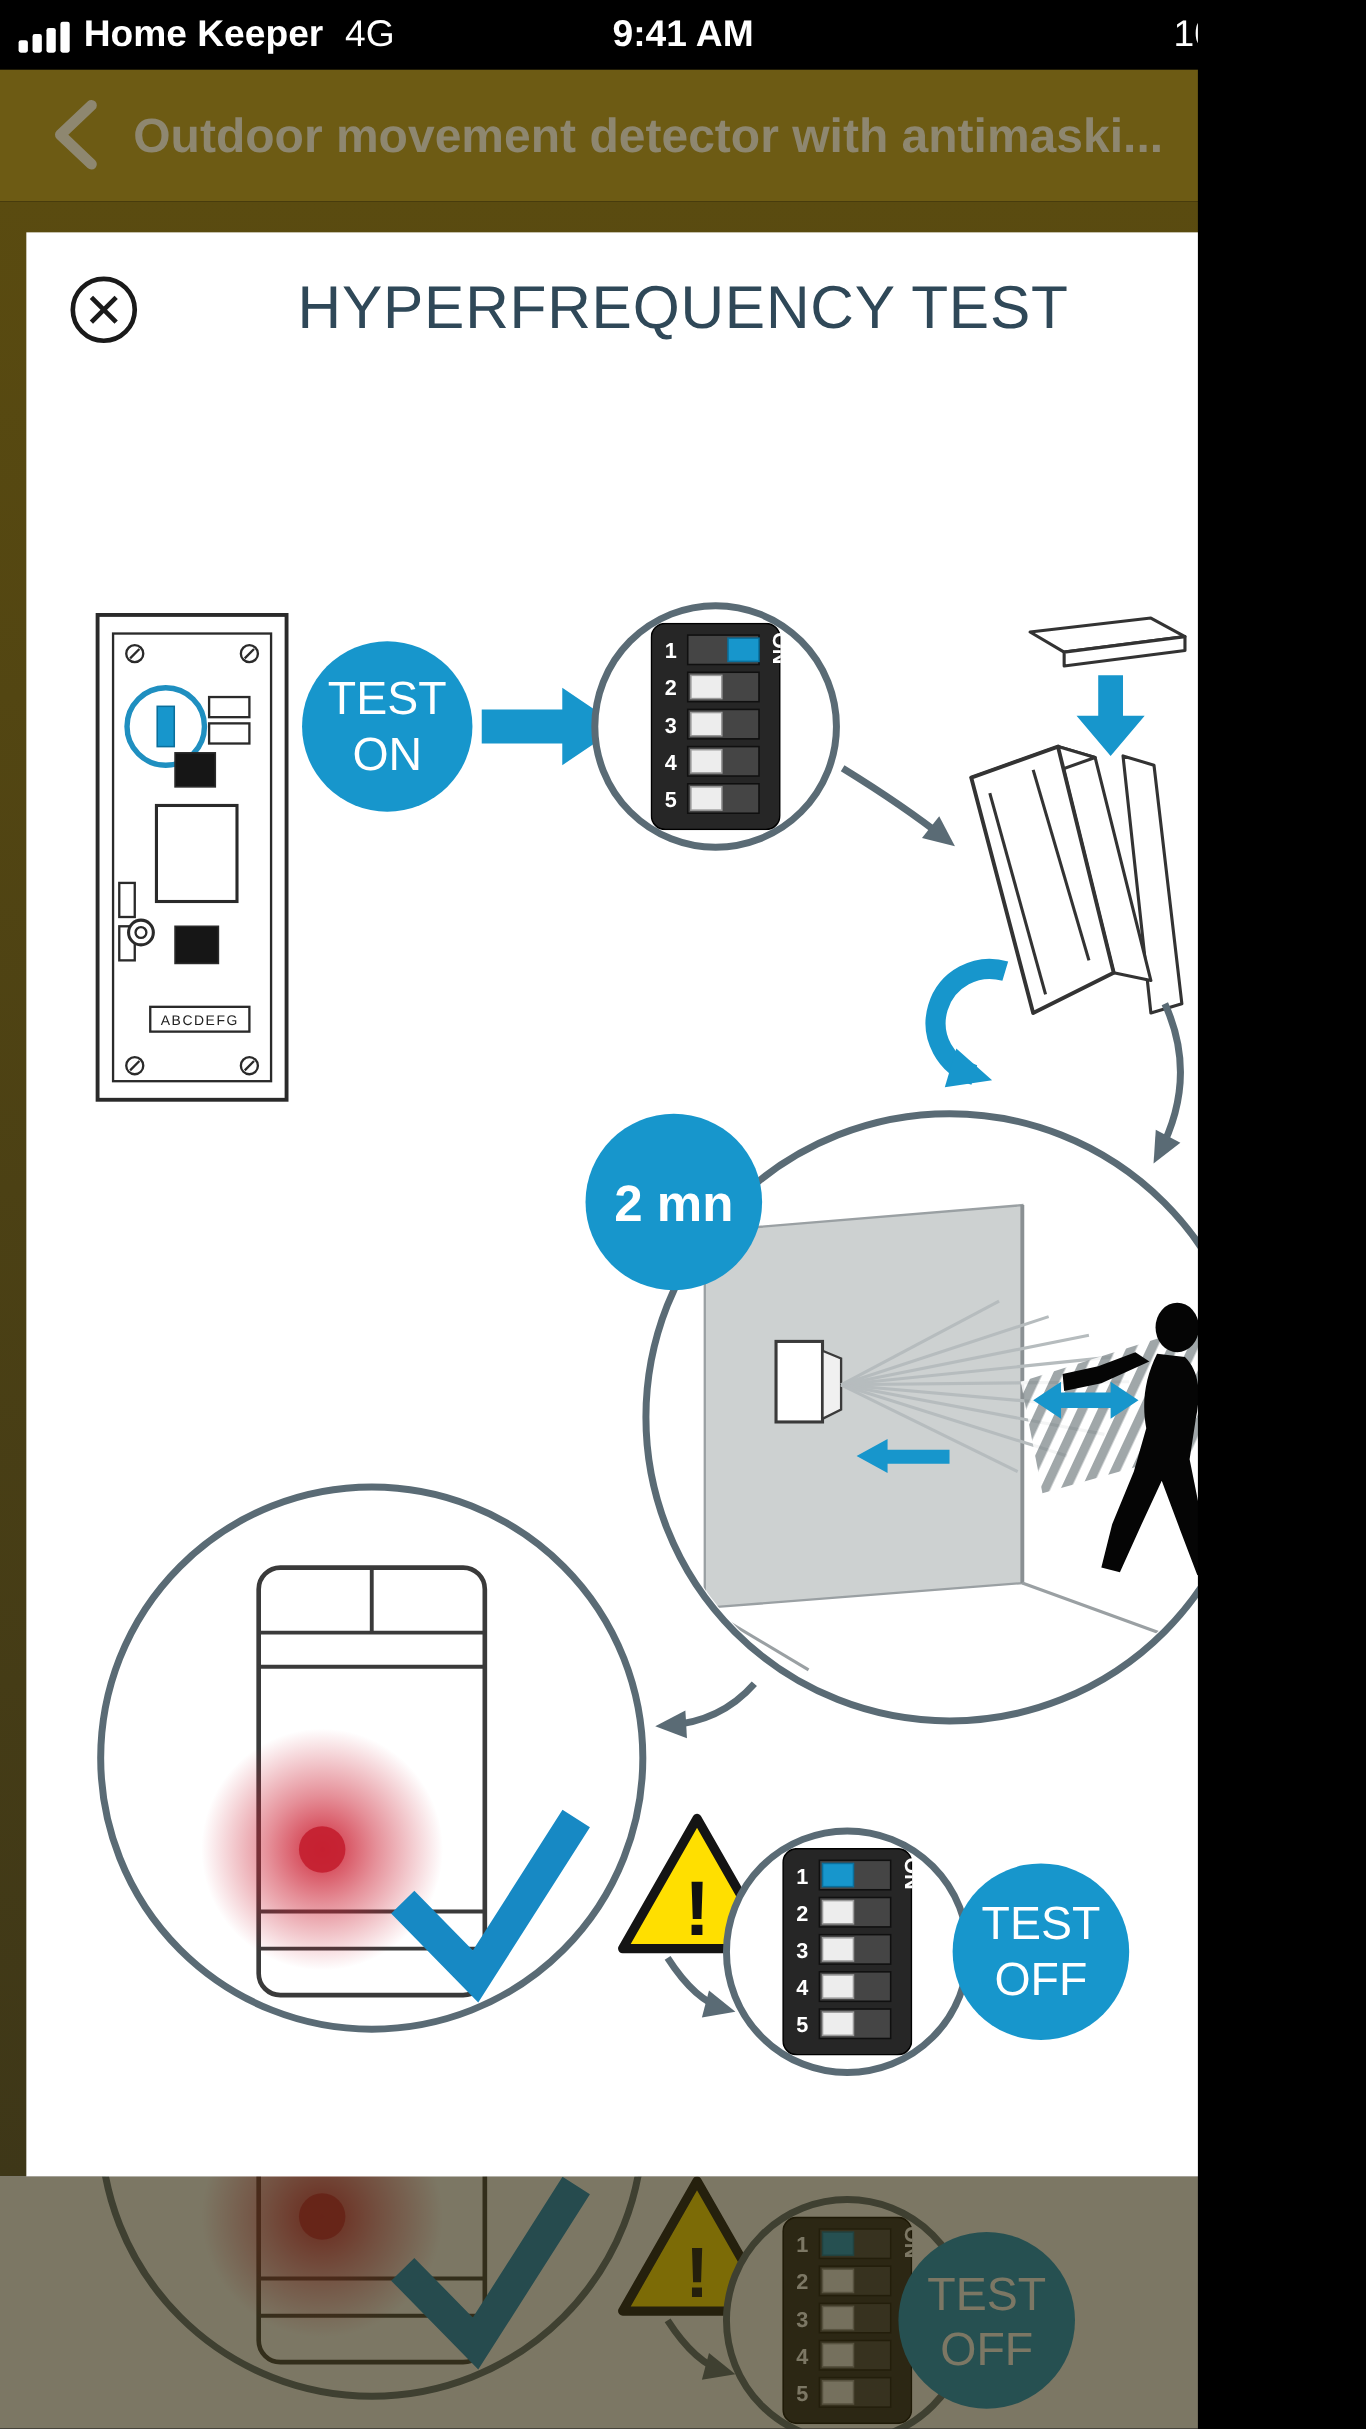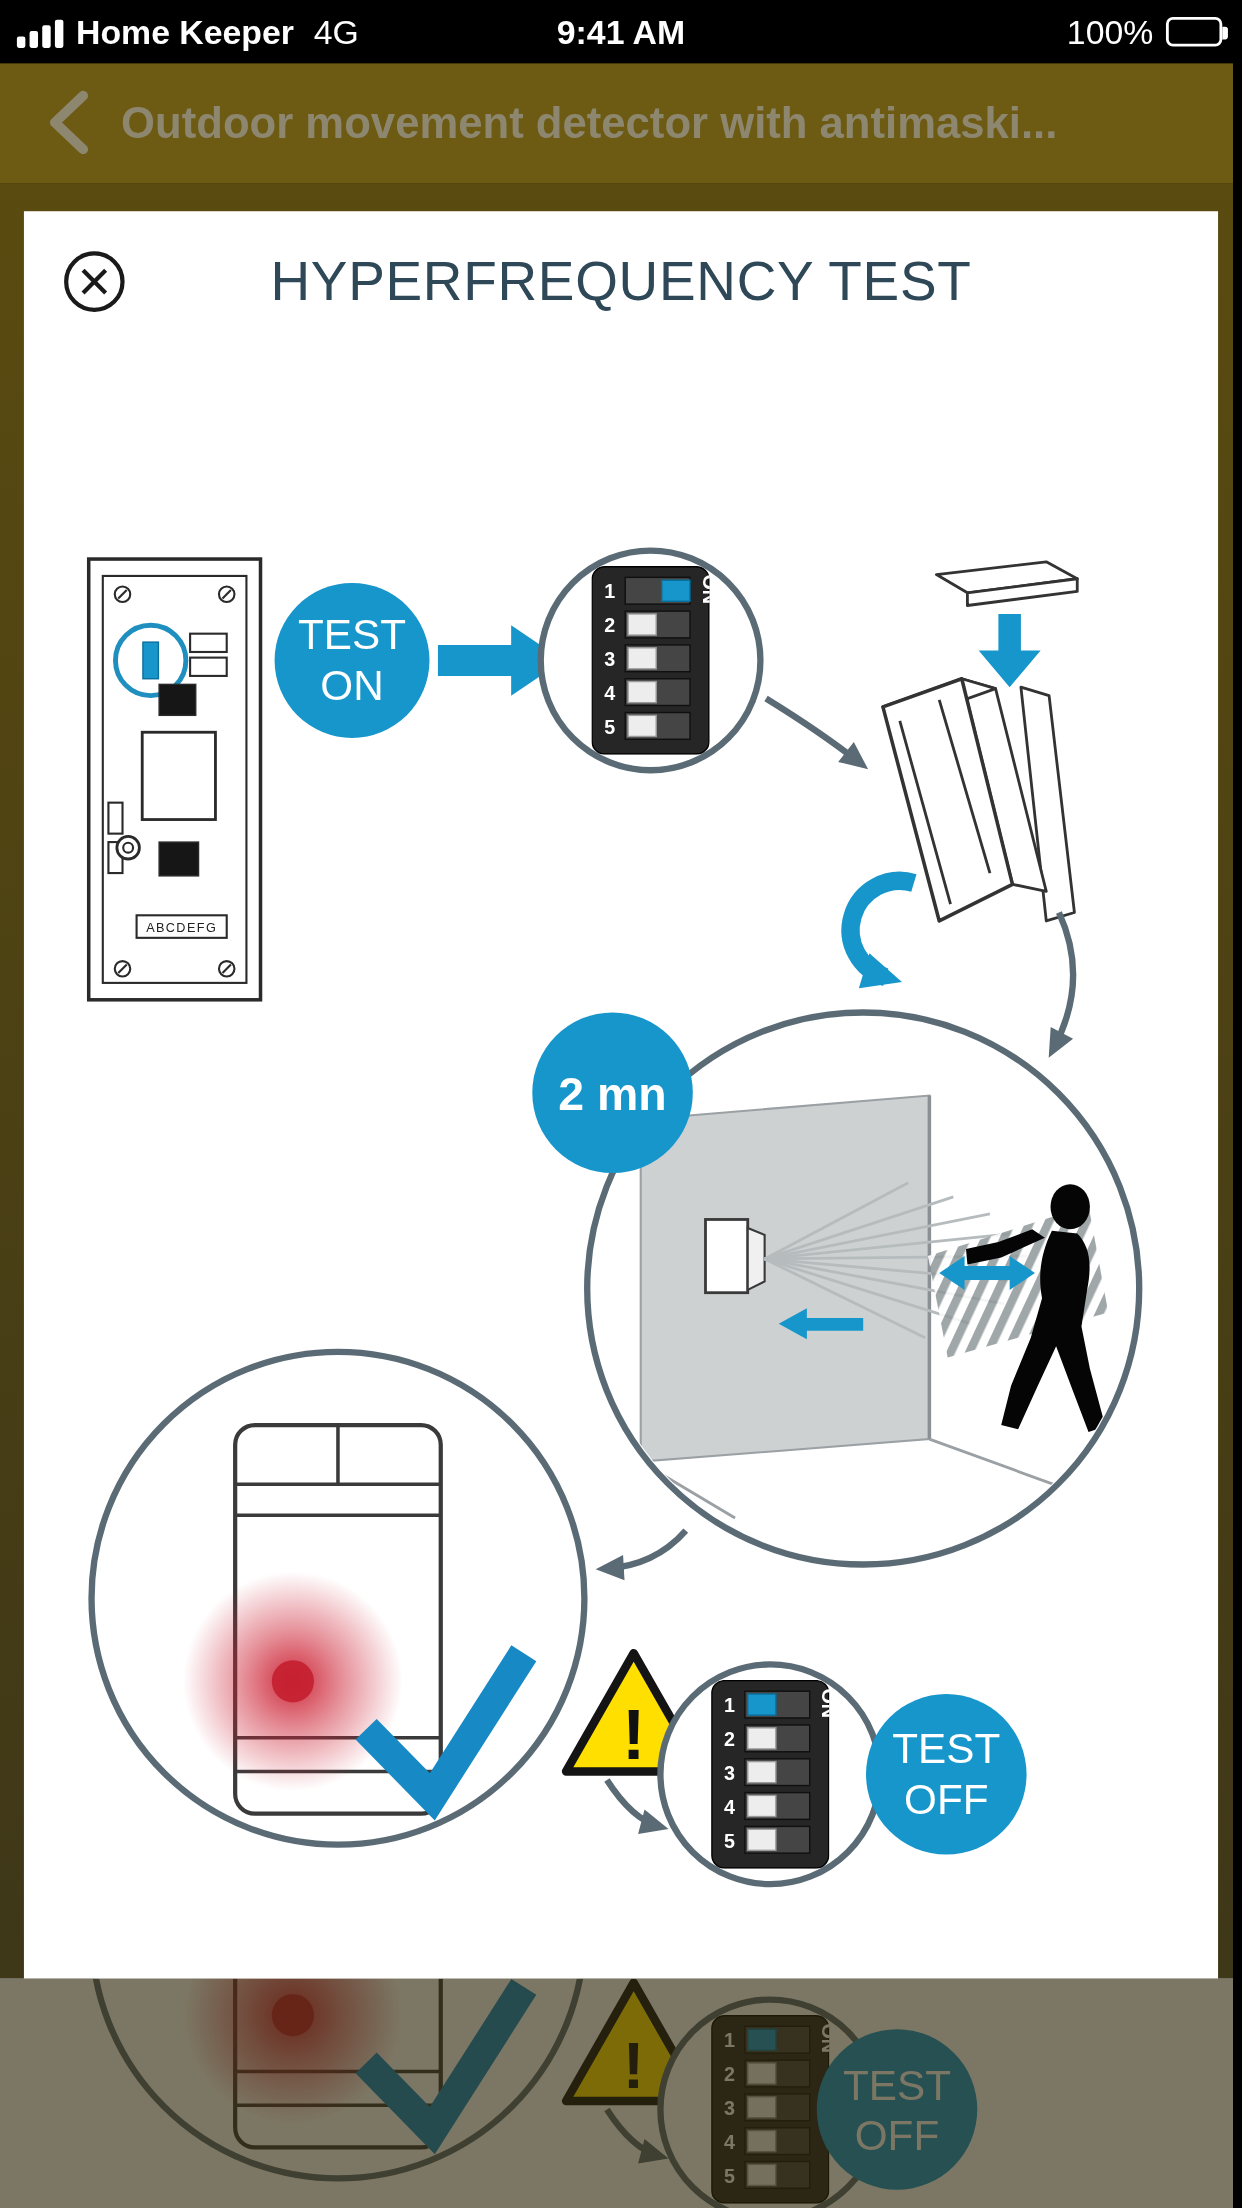--- a/index.html
+++ b/index.html
@@ -1,17 +1,17 @@
 <!DOCTYPE html>
 <html><head>
 <meta charset="utf-8">
 <style>
   *{margin:0;padding:0;box-sizing:border-box}
   html,body{background:#000;overflow:hidden}
-  .stage{width:1233px;height:2208px;overflow:hidden;background:#000;position:relative}
+  .stage{width:1089px;height:2208px;overflow:hidden;background:#000;position:relative}
   .page{width:882px;height:1568px;transform:scale(1.408163);transform-origin:0 0;position:relative;
         font-family:"Liberation Sans",sans-serif}
   
   .status-bar{position:absolute;top:0;left:0;width:882px;height:45px;background:#000;color:#fff}
   .sb-left{position:absolute;left:12px;top:0;height:45px;display:flex;align-items:center}
   .signal{display:flex;align-items:flex-end;gap:3px;height:22px;margin-right:9px}
   .signal i{display:block;width:6px;background:#fff;border-radius:1.5px}
   .carrier{font-size:24px;font-weight:600}
   .network{font-size:24px;font-weight:400;margin-left:14px}
   .sb-time{position:absolute;left:0;top:0;width:100%;height:45px;text-align:center;line-height:45px;

